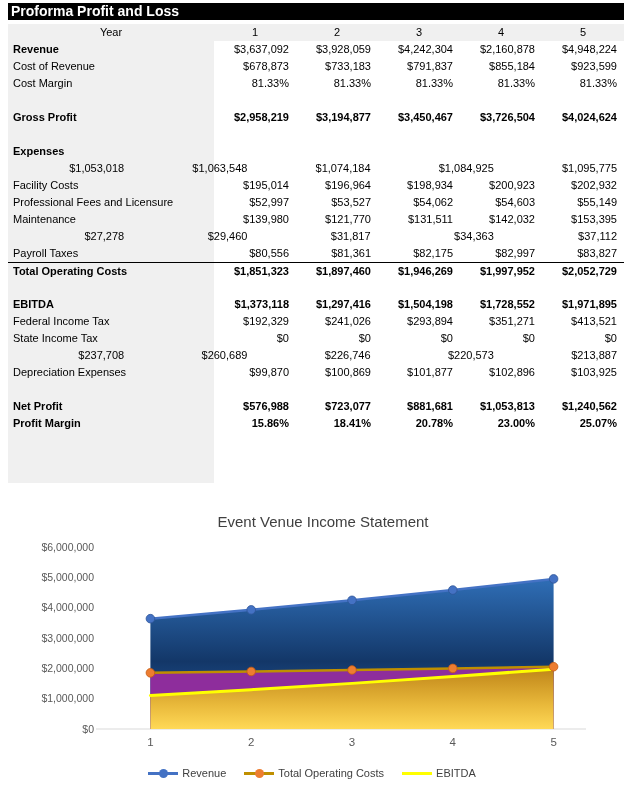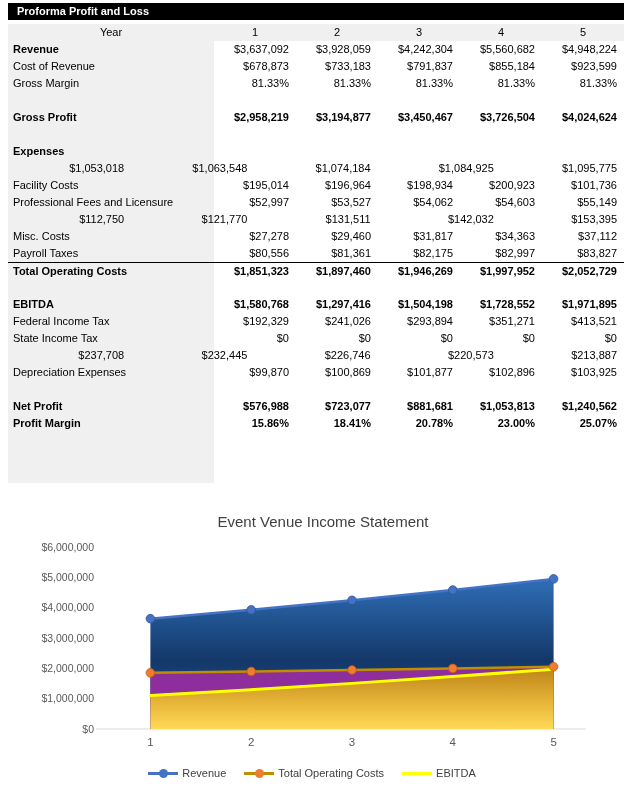--- a/index.html
+++ b/index.html
@@ -4,22 +4,22 @@
 <style>
   html,body{margin:0;padding:0;}
   body{
     width:624px;height:792px;background:#ffffff;position:relative;
     font-family:"Liberation Sans","DejaVu Sans",sans-serif;
     -webkit-font-smoothing:antialiased;overflow:hidden;
   }
   
   .title-bar{
     position:absolute;left:8px;top:3px;width:616px;height:17px;
-    background:#000000;color:#ffffff;font-size:11px;font-weight:bold;
-    line-height:17px;padding-left:9px;box-sizing:border-box;
+    background:#000000;color:#ffffff;font-size:14px;font-weight:bold;
+    line-height:17px;padding-left:3px;box-sizing:border-box;
   }
   .label-col-shade{
     position:absolute;left:8px;top:24px;width:206px;height:459px;
     background:#f0f0f0;
   }
   .year-row{
     position:absolute;left:8px;top:24px;width:616px;height:17px;
     background:#f0f0f0;display:flex;font-size:11px;line-height:17px;color:#000;
   }
   .year-row .lbl{flex:0 0 206px;text-align:center;}
@@ -64,33 +64,33 @@
     <span class="col">4</span>
     <span class="col">5</span>
   </div>
 
 <div id="rows">
     <div class="trow">
       <span class="lbl b">Revenue</span>
       <span class="val">$3,637,092</span>
       <span class="val">$3,928,059</span>
       <span class="val">$4,242,304</span>
-      <span class="val">$5,560,682</span>
+      <span class="val">$2,160,878</span>
       <span class="val">$4,948,224</span>
     </div>
     <div class="trow">
       <span class="lbl">Cost of Revenue</span>
       <span class="val">$678,873</span>
       <span class="val">$733,183</span>
       <span class="val">$791,837</span>
       <span class="val">$855,184</span>
       <span class="val">$923,599</span>
     </div>
     <div class="trow">
-      <span class="lbl">Gross Margin</span>
+      <span class="lbl">Cost Margin</span>
       <span class="val">81.33%</span>
       <span class="val">81.33%</span>
       <span class="val">81.33%</span>
       <span class="val">81.33%</span>
       <span class="val">81.33%</span>
     </div>
     <div class="trow">
       <span class="lbl"></span>
       <span class="val"></span>
       <span class="val"></span>
@@ -128,39 +128,39 @@
       <span class="val">$1,074,184</span>
       <span class="val">$1,084,925</span>
       <span class="val">$1,095,775</span>
     </div>
     <div class="trow">
       <span class="lbl">Facility Costs</span>
       <span class="val">$195,014</span>
       <span class="val">$196,964</span>
       <span class="val">$198,934</span>
       <span class="val">$200,923</span>
-      <span class="val">$101,736</span>
+      <span class="val">$202,932</span>
     </div>
     <div class="trow">
       <span class="lbl">Professional Fees and Licensure</span>
       <span class="val">$52,997</span>
       <span class="val">$53,527</span>
       <span class="val">$54,062</span>
       <span class="val">$54,603</span>
       <span class="val">$55,149</span>
     </div>
     <div class="trow">
-      <span class="val">$112,750</span>
+      <span class="lbl">Maintenance</span>
+      <span class="val">$139,980</span>
       <span class="val">$121,770</span>
       <span class="val">$131,511</span>
       <span class="val">$142,032</span>
       <span class="val">$153,395</span>
     </div>
     <div class="trow">
-      <span class="lbl">Misc. Costs</span>
       <span class="val">$27,278</span>
       <span class="val">$29,460</span>
       <span class="val">$31,817</span>
       <span class="val">$34,363</span>
       <span class="val">$37,112</span>
     </div>
     <div class="trow">
       <span class="lbl">Payroll Taxes</span>
       <span class="val">$80,556</span>
       <span class="val">$81,361</span>
@@ -179,21 +179,21 @@
     <div class="trow">
       <span class="lbl"></span>
       <span class="val"></span>
       <span class="val"></span>
       <span class="val"></span>
       <span class="val"></span>
       <span class="val"></span>
     </div>
     <div class="trow">
       <span class="lbl b">EBITDA</span>
-      <span class="val b">$1,580,768</span>
+      <span class="val b">$1,373,118</span>
       <span class="val b">$1,297,416</span>
       <span class="val b">$1,504,198</span>
       <span class="val b">$1,728,552</span>
       <span class="val b">$1,971,895</span>
     </div>
     <div class="trow">
       <span class="lbl">Federal Income Tax</span>
       <span class="val">$192,329</span>
       <span class="val">$241,026</span>
       <span class="val">$293,894</span>
@@ -203,21 +203,21 @@
     <div class="trow">
       <span class="lbl">State Income Tax</span>
       <span class="val">$0</span>
       <span class="val">$0</span>
       <span class="val">$0</span>
       <span class="val">$0</span>
       <span class="val">$0</span>
     </div>
     <div class="trow">
       <span class="val">$237,708</span>
-      <span class="val">$232,445</span>
+      <span class="val">$260,689</span>
       <span class="val">$226,746</span>
       <span class="val">$220,573</span>
       <span class="val">$213,887</span>
     </div>
     <div class="trow">
       <span class="lbl">Depreciation Expenses</span>
       <span class="val">$99,870</span>
       <span class="val">$100,869</span>
       <span class="val">$101,877</span>
       <span class="val">$102,896</span>

